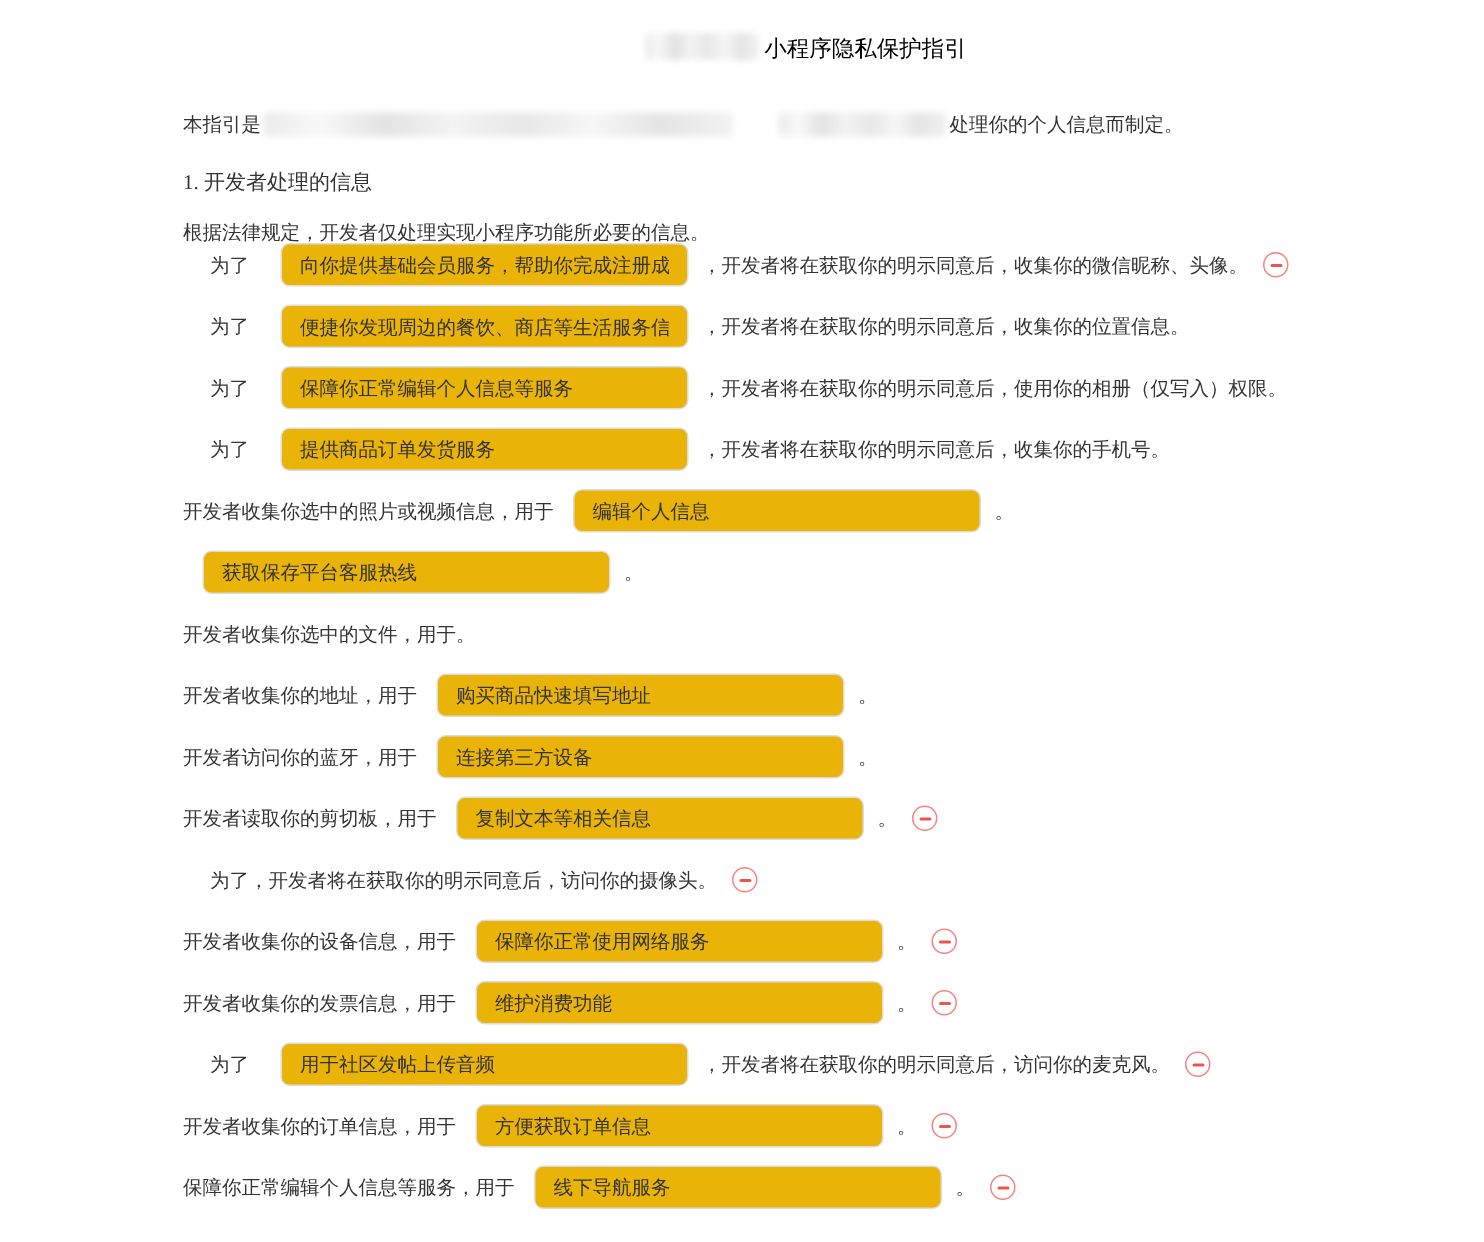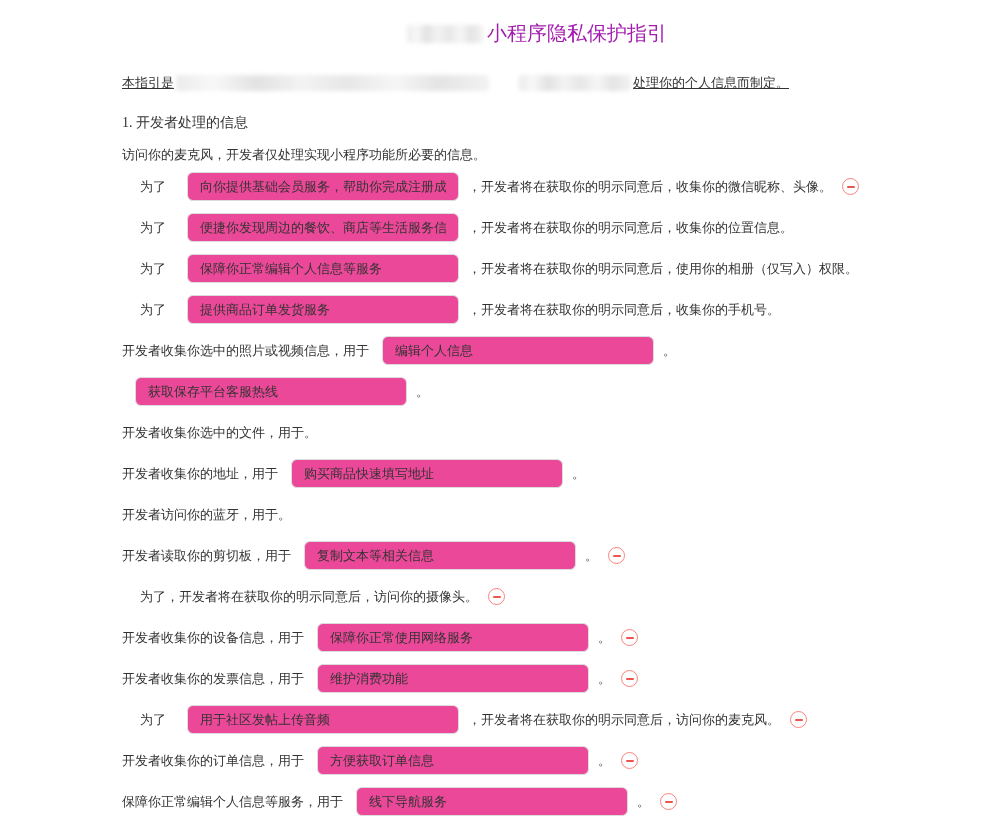--- a/index.html
+++ b/index.html
@@ -10,22 +10,22 @@
     font-family: "Liberation Sans", sans-serif;
     color: #333333;
     overflow: hidden;
   }
   .content { padding: 20px 0 0 122px; }
 
   
   .title-wrap {
     width: 830px;
     text-align: center;
-    font-size: 20px;
-    color: #a21caf;
+    font-size: 15px;
+    color: #000000;
     height: 26px;
     line-height: 26px;
     white-space: nowrap;
   }
   .redacted {
     display: inline-block;
     border-radius: 3px;
     background: linear-gradient(90deg,#ebebeb 0%,#f8f8f8 12%,#e2e2e2 26%,#f3f3f3 40%,#e7e7e7 55%,#f6f6f6 70%,#e4e4e4 84%,#f2f2f2 100%);
     filter: blur(2px);
     vertical-align: -3px;
@@ -35,29 +35,28 @@
   .redacted.intro-blur-2 { width: 112px; height: 16px; margin-right: 2px; }
 
   
   .intro {
     display: flex;
     align-items: center;
     margin-top: 29px;
     font-size: 13px;
     height: 16px;
     white-space: nowrap;
-    text-decoration: underline;
   }
 
   
   .section-heading { margin-top: 24px; font-size: 14px; height: 16px; line-height: 16px; font-family: Liberation Serif, serif; }
   .section-intro   { margin-top: 16px; font-size: 13px; height: 15px; line-height: 15px; }
 
   
-  .rows { margin-top: 10px; }
+  .rows { }
   .row {
     display: flex;
     align-items: center;
     height: 29px;
     margin-bottom: 12px;
     font-size: 13px;
     white-space: nowrap;
   }
   .row.indent { padding-left: 18px; }
   .row .prefix { flex: none; }
@@ -66,21 +65,21 @@
     height: 29px;
     width: 272px;
     border: 1px solid #dcdcdc;
     border-radius: 6px;
     padding: 0 12px;
     margin-left: 13px;
     margin-right: 9px;
     font-size: 13px;
     color: #333;
     font-family: "Liberation Sans", sans-serif;
-    background: #ec4899;
+    background: #eab308;
     outline: none;
   }
   .row.indent .purpose-input { margin-left: 21px; }
   .row .suffix { flex: none; text-align: center; }
 
   .remove-btn {
     flex: none;
     width: 17px; height: 17px;
     margin-left: 10px;
     border: 1px solid #fa837d;
@@ -108,21 +107,21 @@
 
   <div class="intro">
     <span>本指引是</span>
     <span class="redacted intro-blur-1"></span>
     <span class="redacted intro-blur-2"></span>
     <span>处理你的个人信息而制定。</span>
   </div>
 
   <div class="section-heading">1. 开发者处理的信息</div>
 
-  <div class="section-intro">访问你的麦克风，开发者仅处理实现小程序功能所必要的信息。</div>
+  <div class="section-intro">根据法律规定，开发者仅处理实现小程序功能所必要的信息。</div>
 
   <div class="rows">
       <div class="row indent">
     <span class="prefix">为了</span>
     <input class="purpose-input" type="text" value="向你提供基础会员服务，帮助你完成注册成" style="">
     <span class="suffix">，开发者将在获取你的明示同意后，收集你的微信昵称、头像。</span>
     <span class="remove-btn">
       <span class="minus-dash"></span>
     </span>
   </div>
@@ -161,20 +160,21 @@
 
   </div>
       <div class="row">
     <span class="prefix">开发者收集你的地址，用于</span>
     <input class="purpose-input" type="text" value="购买商品快速填写地址" style="">
     <span class="suffix">。</span>
 
   </div>
       <div class="row">
     <span class="prefix">开发者访问你的蓝牙，用于</span>
+    <input class="purpose-input" type="text" value="连接第三方设备" style="">
     <span class="suffix">。</span>
 
   </div>
       <div class="row">
     <span class="prefix">开发者读取你的剪切板，用于</span>
     <input class="purpose-input" type="text" value="复制文本等相关信息" style="">
     <span class="suffix">。</span>
     <span class="remove-btn">
       <span class="minus-dash"></span>
     </span>

